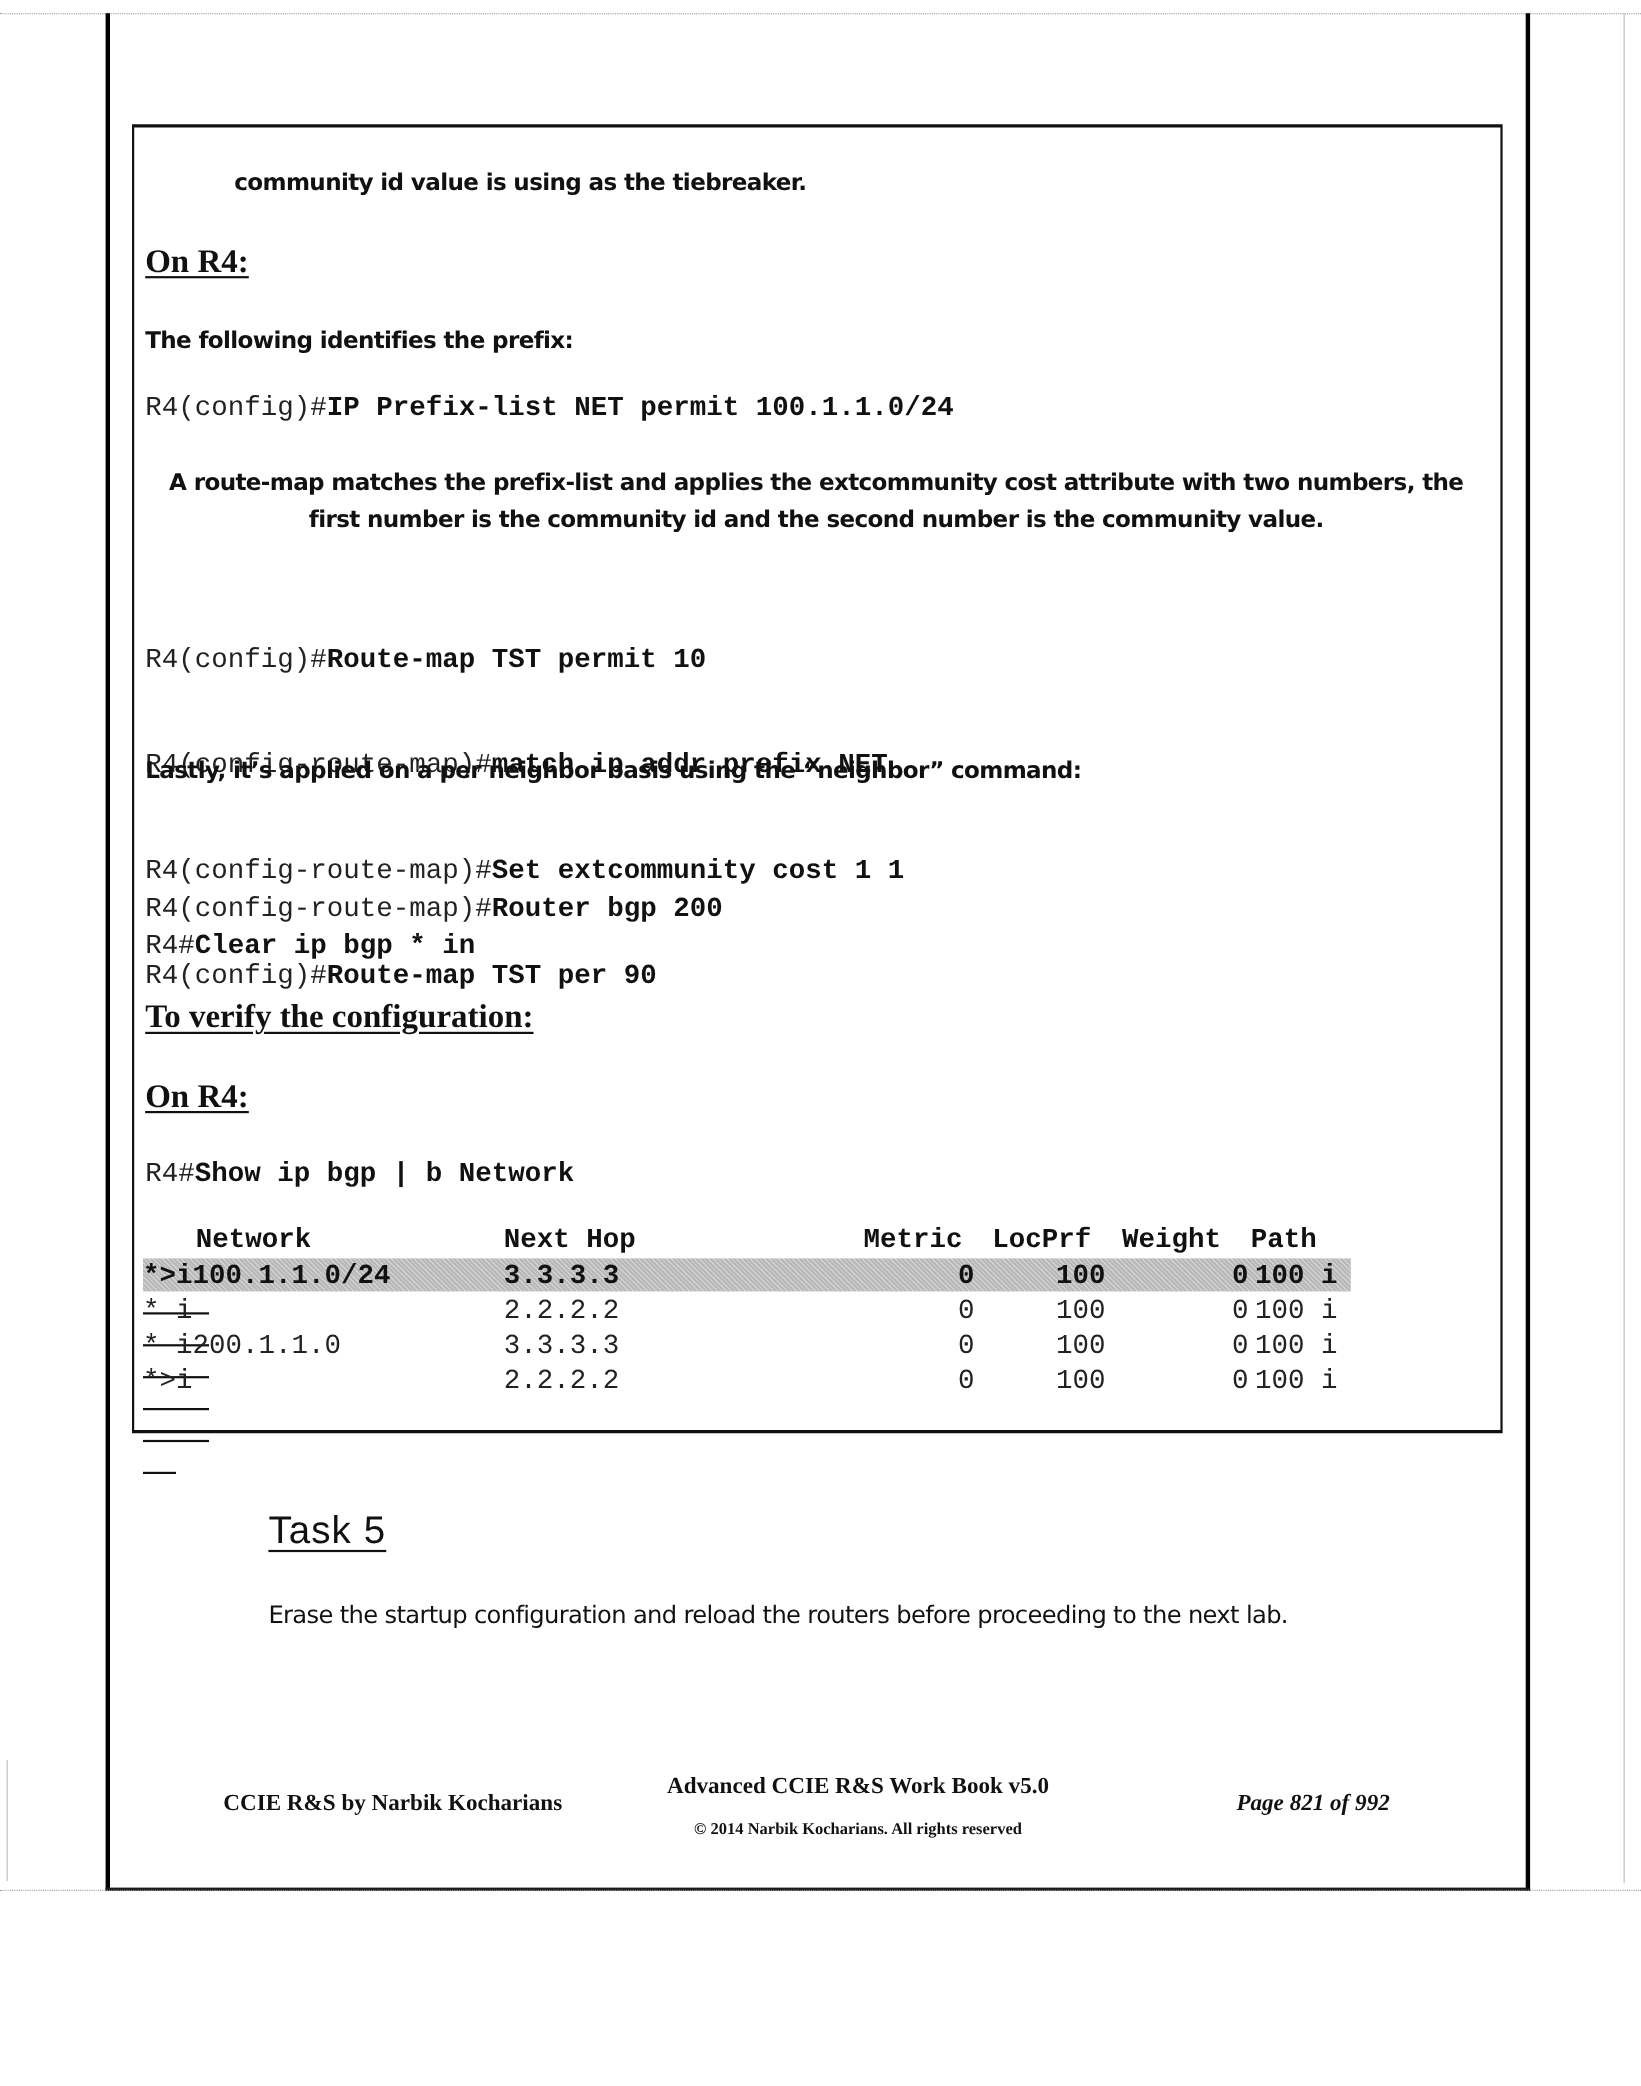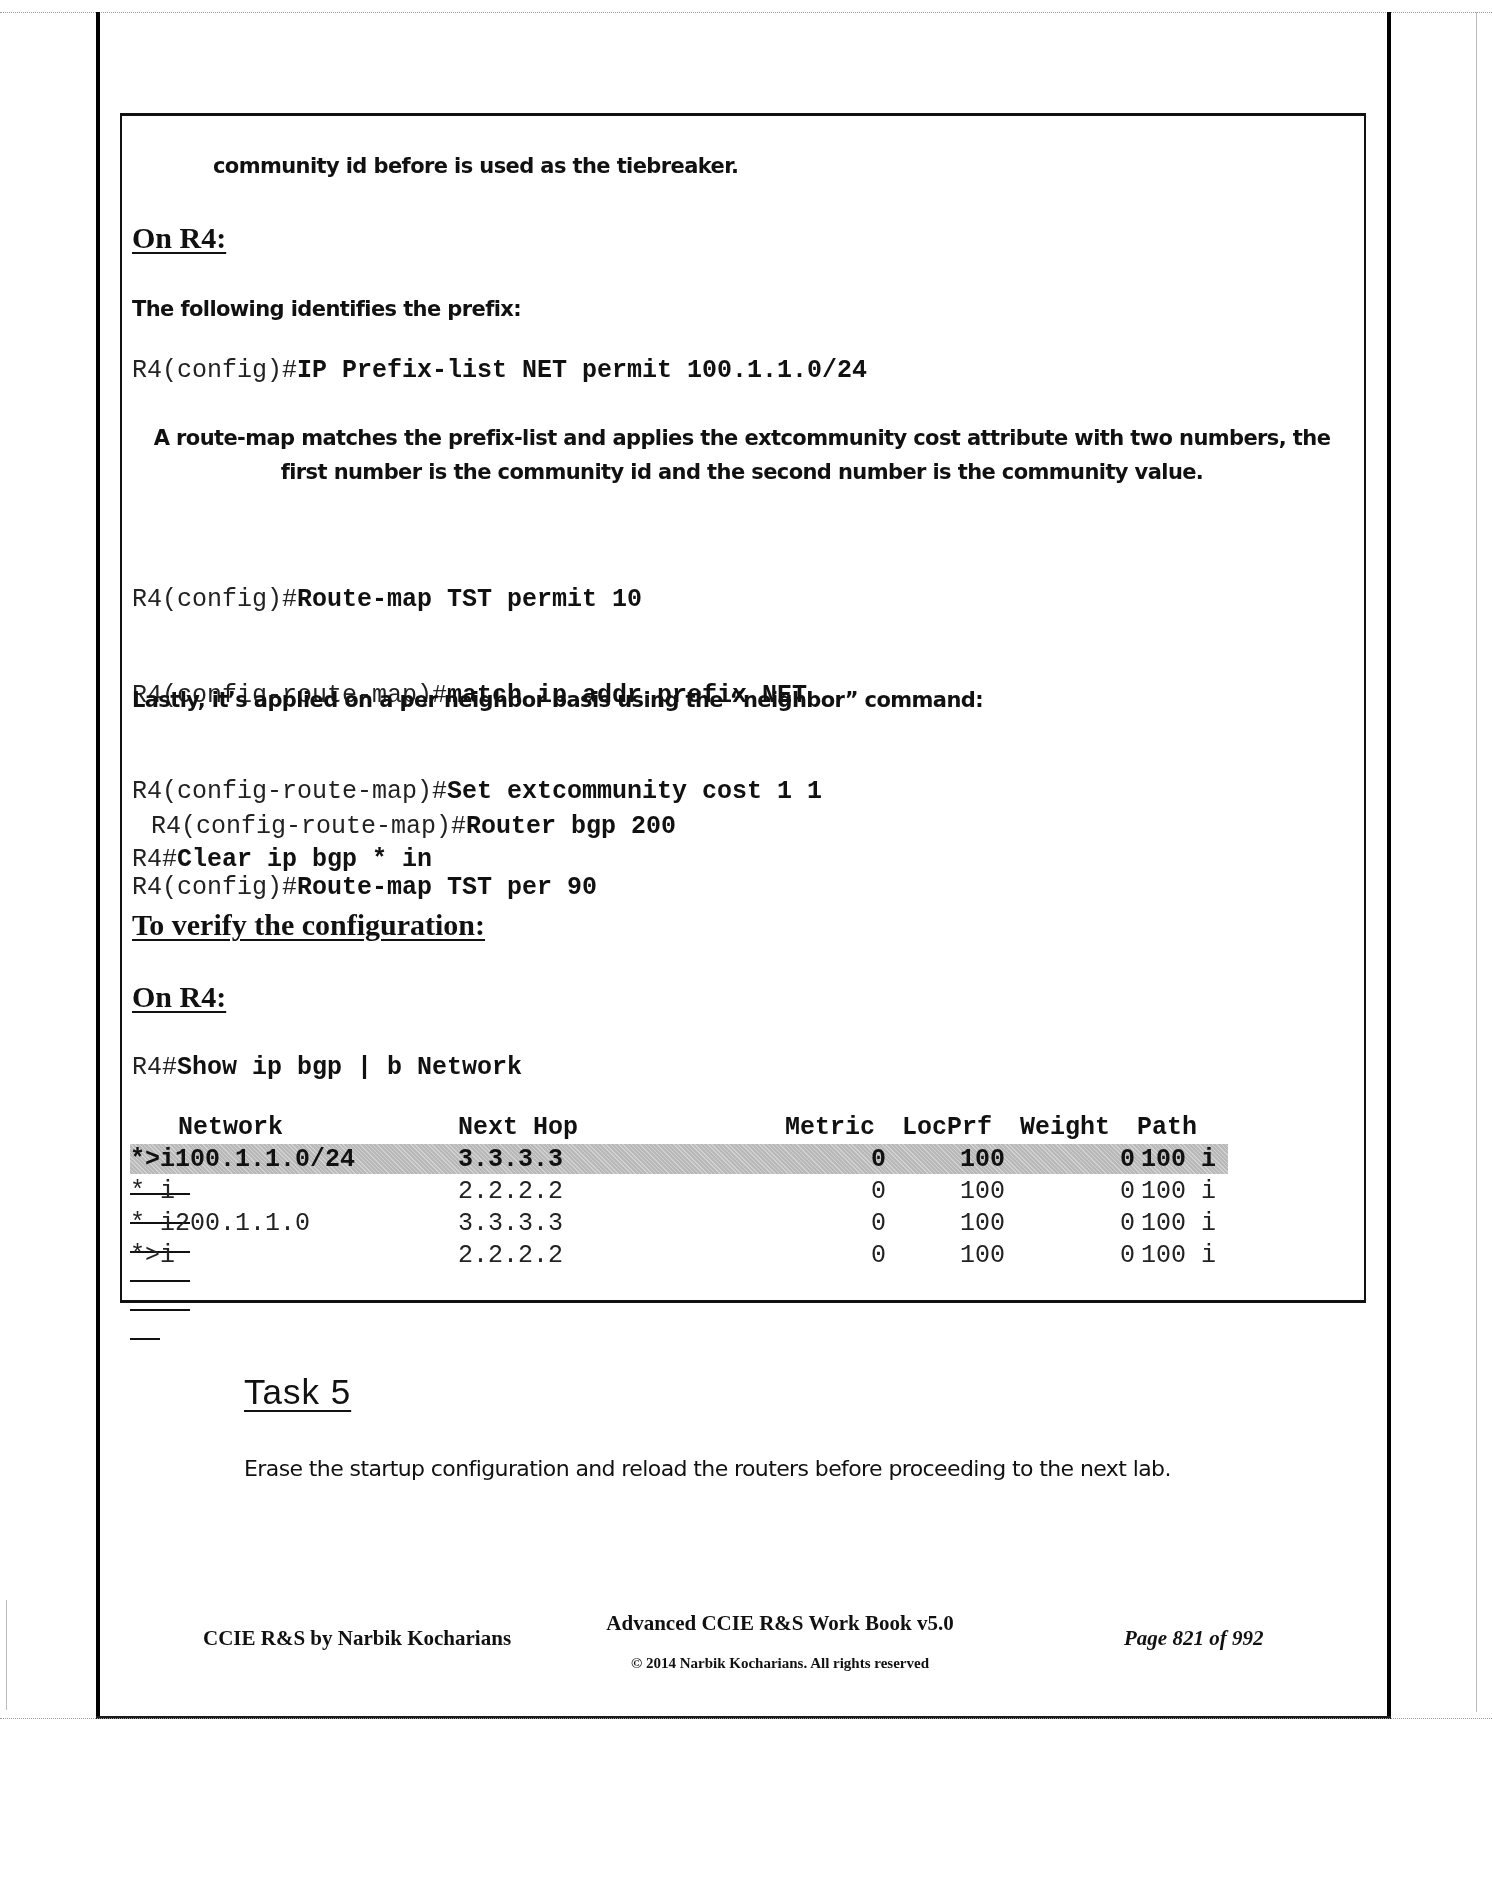--- a/index.html
+++ b/index.html
@@ -67,40 +67,40 @@
 <div class="scan-top"></div>
 <div class="outer-right-rule"></div>
 <div class="outer-left-rule"></div>
 <div class="page-left-rule"></div>
 <div class="page-right-rule"></div>
 <div class="page-bottom-rule"></div>
 <div class="scan-bottom"></div>
 
 <div class="solution-box"></div>
 
-<div class="abs sans body-text" style="left:213px; top:149px;">community id before is used as the tiebreaker.</div>
+<div class="abs sans body-text" style="left:213px; top:149px;">community id value is using as the tiebreaker.</div>
 
 <div class="abs serif heading" style="left:132px; top:221px;">On R4:</div>
 
 <div class="abs sans body-text" style="left:132px; top:292px;">The following identifies the prefix:</div>
 
 <div class="abs mono cmd" style="left:132px; top:355px;"><span>R4(config)#</span><b>IP Prefix-list NET permit 100.1.1.0/24</b></div>
 
 <div class="abs sans body-text" style="left:132px; top:421px; width:1220px;text-align:center;">A route-map matches the prefix-list and applies the extcommunity cost attribute with two numbers, the first number is the community id and the second number is the community value.</div>
 
 <div class="abs mono cmd" style="left:132px; top:520px;">
   <div><span>R4(config)#</span><b>Route-map TST permit 10</b></div>
   <div><span>R4(config-route-map)#</span><b>match ip addr prefix NET</b></div>
   <div><span>R4(config-route-map)#</span><b>Set extcommunity cost 1 1</b></div>
   <div><span>R4(config)#</span><b>Route-map TST per 90</b></div>
 </div>
 
 <div class="abs sans body-text" style="left:132px; top:683px;">Lastly, it’s applied on a per neighbor basis using the “neighbor” command:</div>
 
-<div class="abs mono cmd" style="left:132px; top:747px;margin-left:19px;">
+<div class="abs mono cmd" style="left:132px; top:747px;">
   <div><span>R4(config-route-map)#</span><b>Router bgp 200</b></div>
 </div>
 
 <div class="abs mono cmd" style="left:132px; top:844px;"><span>R4#</span><b>Clear ip bgp * in</b></div>
 
 <div class="abs serif heading" style="left:132px; top:908px;">To verify the configuration:</div>
 
 <div class="abs serif heading" style="left:132px; top:980px;">On R4:</div>
 
 <div class="abs mono cmd" style="left:132px; top:1052px;"><span>R4#</span><b>Show ip bgp | b Network</b></div>

